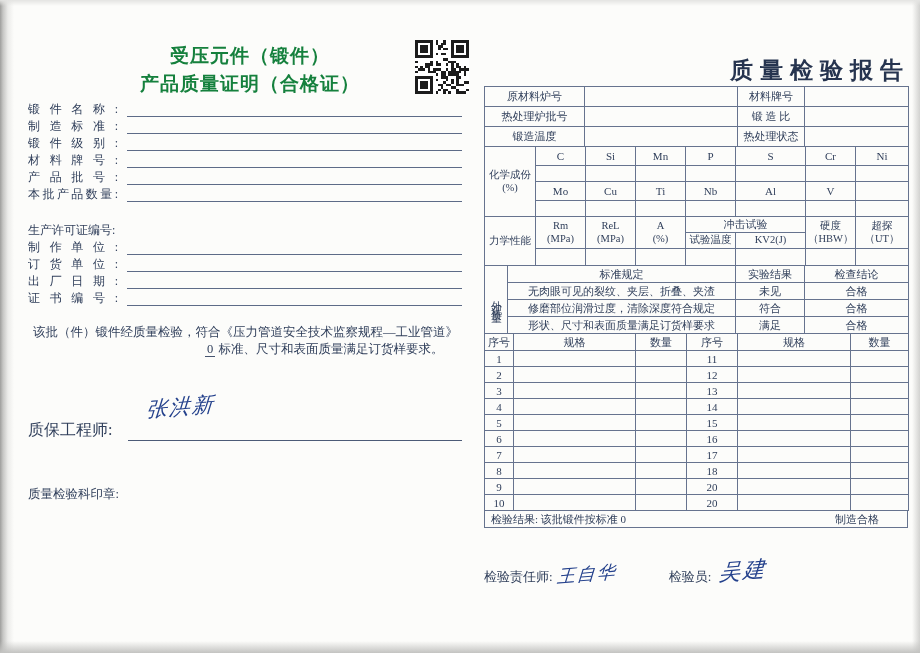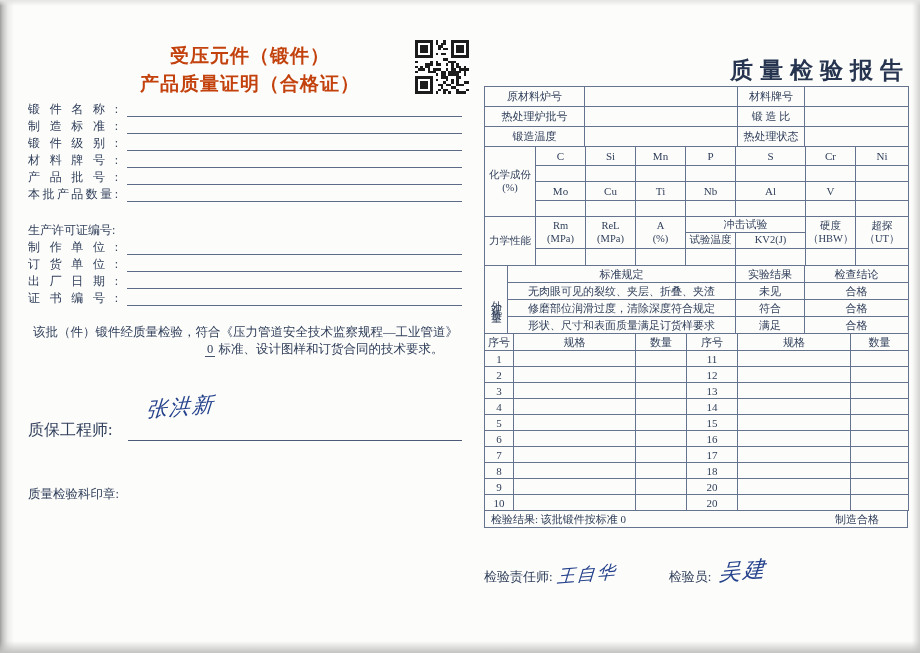--- a/index.html
+++ b/index.html
@@ -15,21 +15,21 @@
     background:linear-gradient(90deg,#9e9e9c 0px,#c6c6c4 3px,#ececea 8px,rgba(255,255,255,0) 14px);}
   .edge-right{right:0;top:0;bottom:0;width:8px;
     background:linear-gradient(270deg,#d2d2d0 0,rgba(255,255,255,0) 8px);}
   .edge-bottom{left:0;right:0;bottom:0;height:12px;
     background:linear-gradient(0deg,#c3c3c1 0,rgba(255,255,255,0) 12px);}
   .edge-top{left:0;right:0;top:0;height:6px;
     background:linear-gradient(180deg,#e4e4e2 0,rgba(255,255,255,0) 6px);}
 
   
   .left-title{position:absolute;left:60px;top:42px;width:380px;text-align:center;
-    font-weight:bold;font-size:19px;line-height:1.45;color:#c2410c;letter-spacing:1px;}
+    font-weight:bold;font-size:19px;line-height:1.45;color:#15803d;letter-spacing:1px;}
   .qr{position:absolute;left:415px;top:40px;width:54px;height:54px;}
   .fgroup{position:absolute;left:28px;width:434px;}
   .frow{display:flex;align-items:flex-end;height:17px;}
   .flabel{flex:0 0 90px;font-size:12px;text-align:justify;text-align-last:justify;
     line-height:15px;white-space:nowrap;}
   .flabel.wide{flex:0 0 auto;text-align-last:auto;}
   .fline{flex:1 1 auto;border-bottom:1px solid #5d6b87;height:15px;margin-left:9px;}
   .statement{position:absolute;left:33px;top:324px;width:434px;font-size:12.5px;line-height:17px;}
   .statement .ind{margin-left:172px;}
   .u0{border-bottom:1px solid #45546f;padding:0 2px;}
@@ -244,21 +244,21 @@
   <div class="frow">
     <span class="flabel">证书编号:</span>
     <span class="fline"></span>
   </div>
 </div>
 
 <div class="statement">
   <div>该批（件）锻件经质量检验，符合《压力管道安全技术监察规程—工业管道》</div>
   <div class="ind">
     <span class="u0">0</span>
-    <span>标准、设计图样和订货合同的技术要求。</span>
+    <span>标准、尺寸和表面质量满足订货样要求。</span>
   </div>
 </div>
 
 <div class="qa-row">
   <span class="flabel2">质保工程师:</span>
   <span class="fline2"></span>
 </div>
 <span class="sig sig-left">张洪新</span>
 
 <div class="stamp">质量检验科印章:</div>

